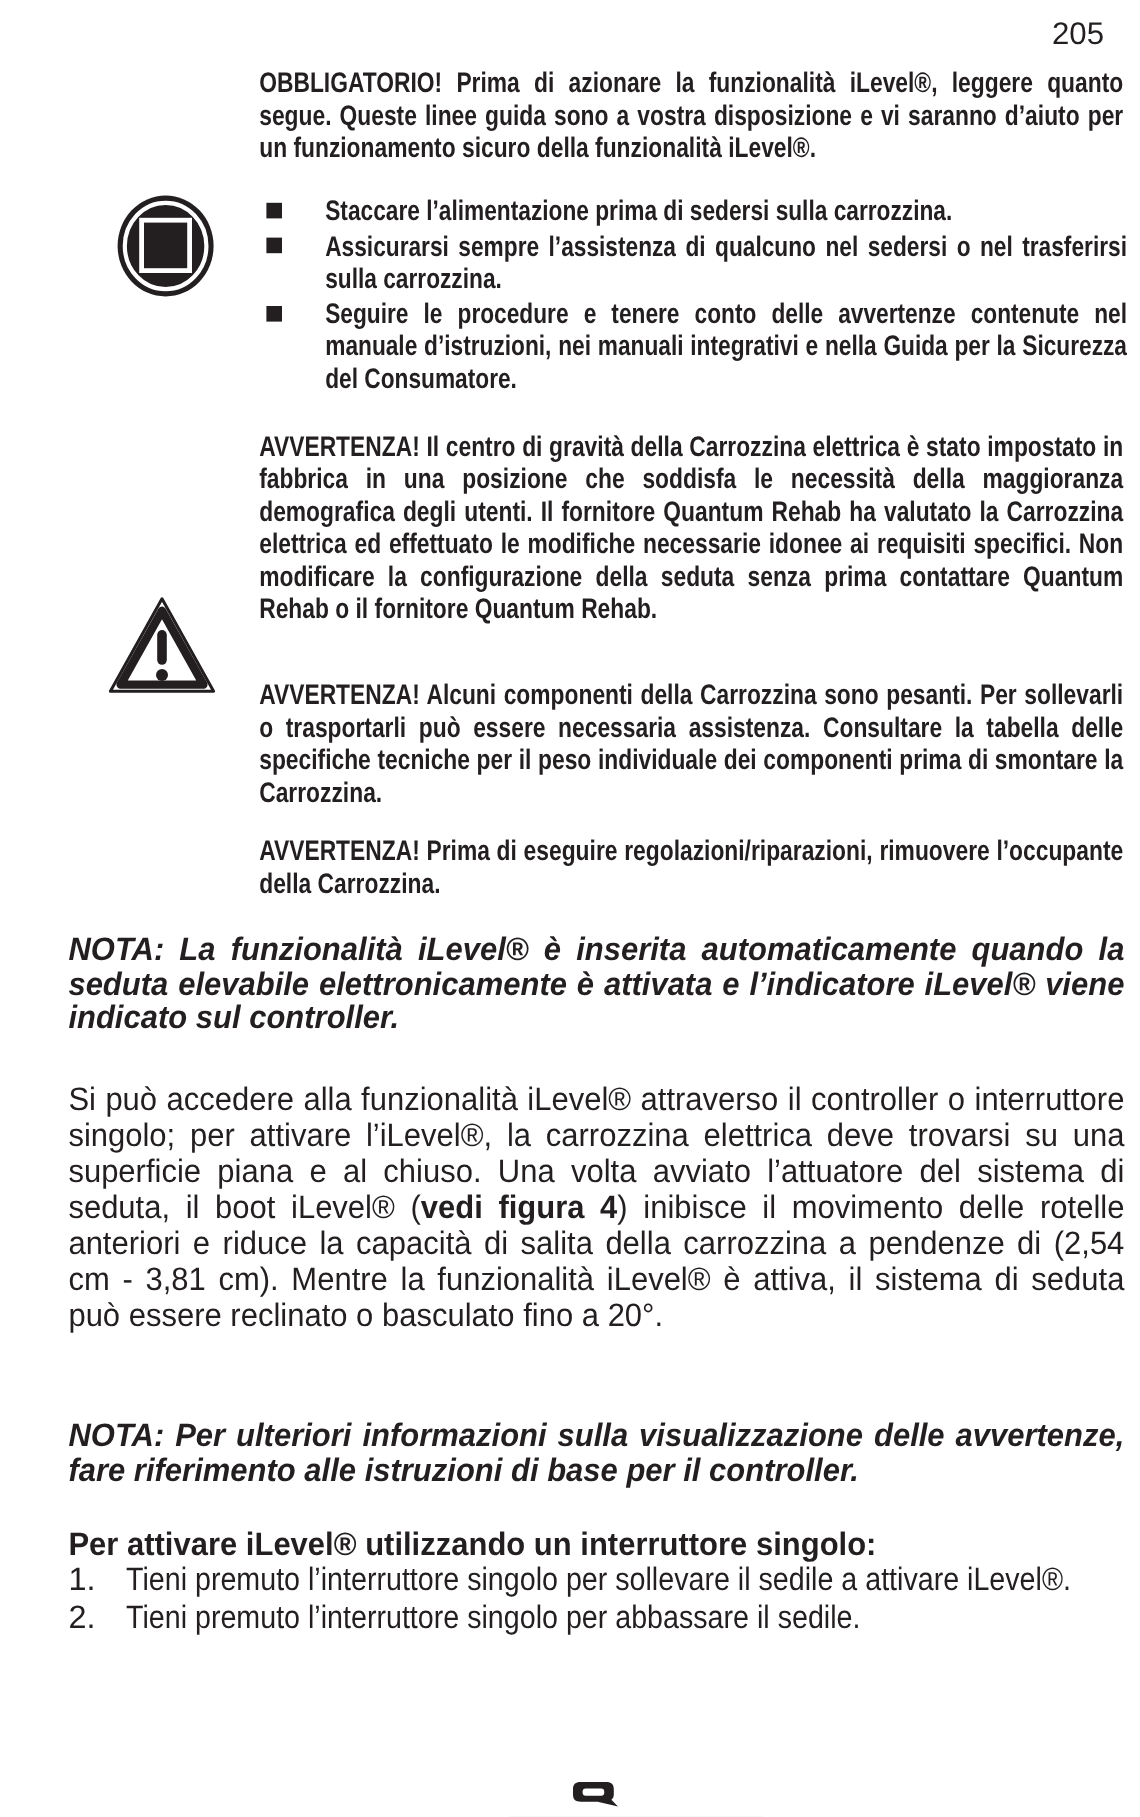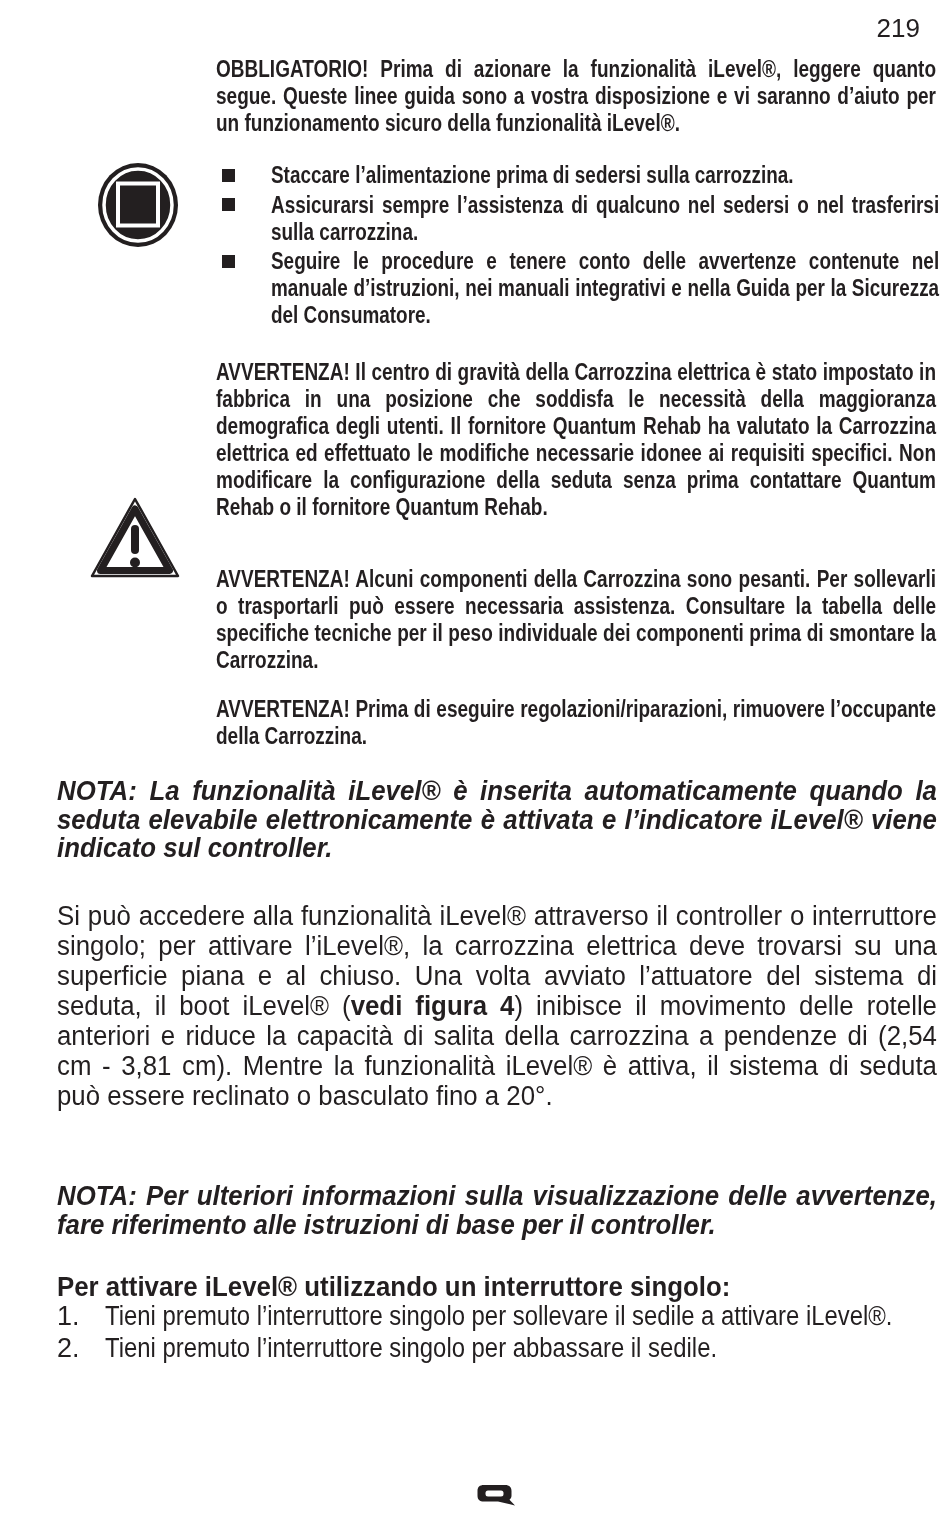--- a/index.html
+++ b/index.html
@@ -55,21 +55,21 @@
   .icon-mandatory{position:absolute;left:97px;top:162px;}
   .icon-warning{position:absolute;left:87px;top:494px;}
   .icon-qlogo{position:absolute;left:476px;top:1484px;}
   .b{font-weight:700;}
 </style>
 </head>
 <body>
 
 <div class="page">
 
-  <div class="pagenum">219</div>
+  <div class="pagenum">205</div>
 
   <svg class="icon-mandatory" width="82" height="86" viewBox="0 0 82 86" aria-hidden="true">
     <ellipse cx="41" cy="43" rx="40" ry="42" fill="#231f20"></ellipse>
     <ellipse cx="41" cy="43" rx="34" ry="36" fill="none" stroke="#ffffff" stroke-width="3.5"></ellipse>
     <rect x="21" y="21.5" width="40" height="42" fill="none" stroke="#ffffff" stroke-width="4"></rect>
   </svg>
 
   <div class="blk indent" style="top:56px">OBBLIGATORIO! Prima di azionare la funzionalità iLevel®, leggere quanto segue. Queste linee guida sono a vostra disposizione e vi saranno d’aiuto per un funzionamento sicuro della funzionalità iLevel®.</div>
 
   <ul class="bullets">

